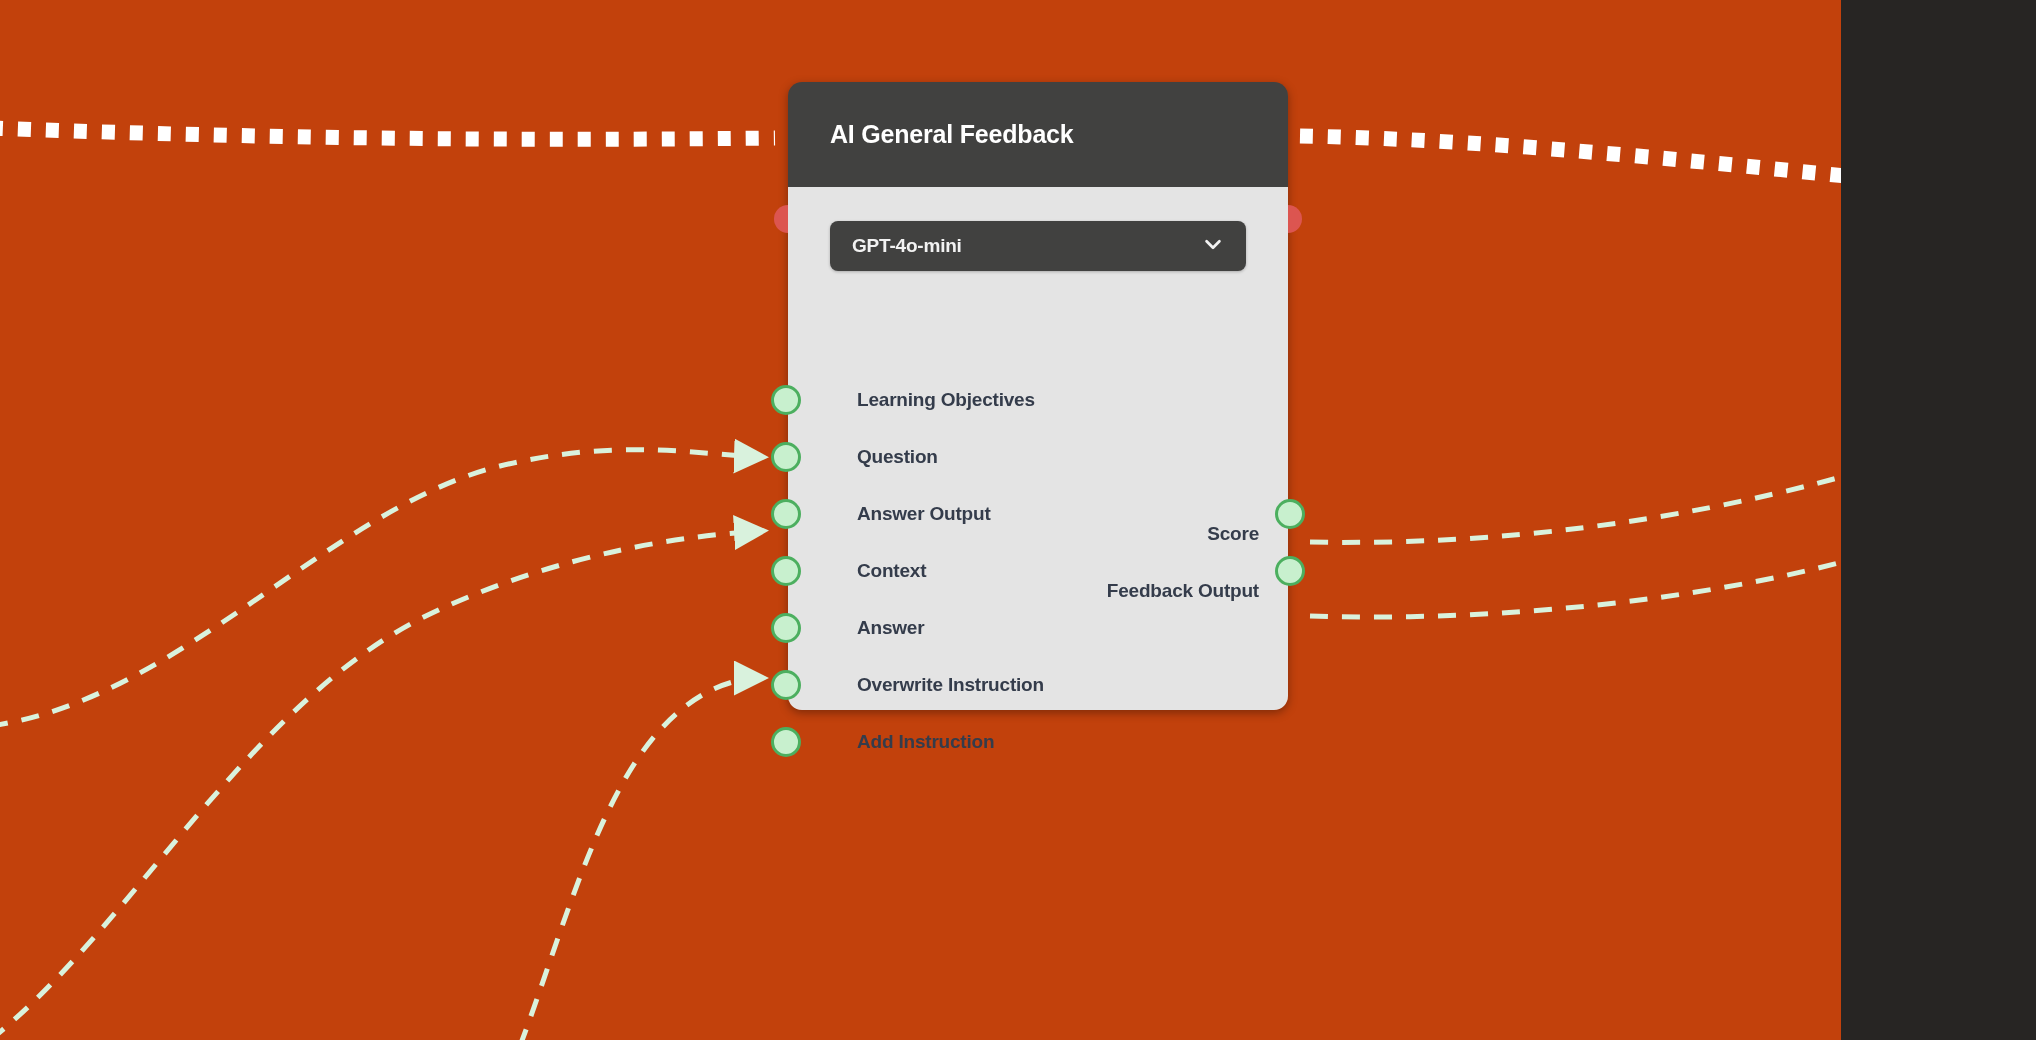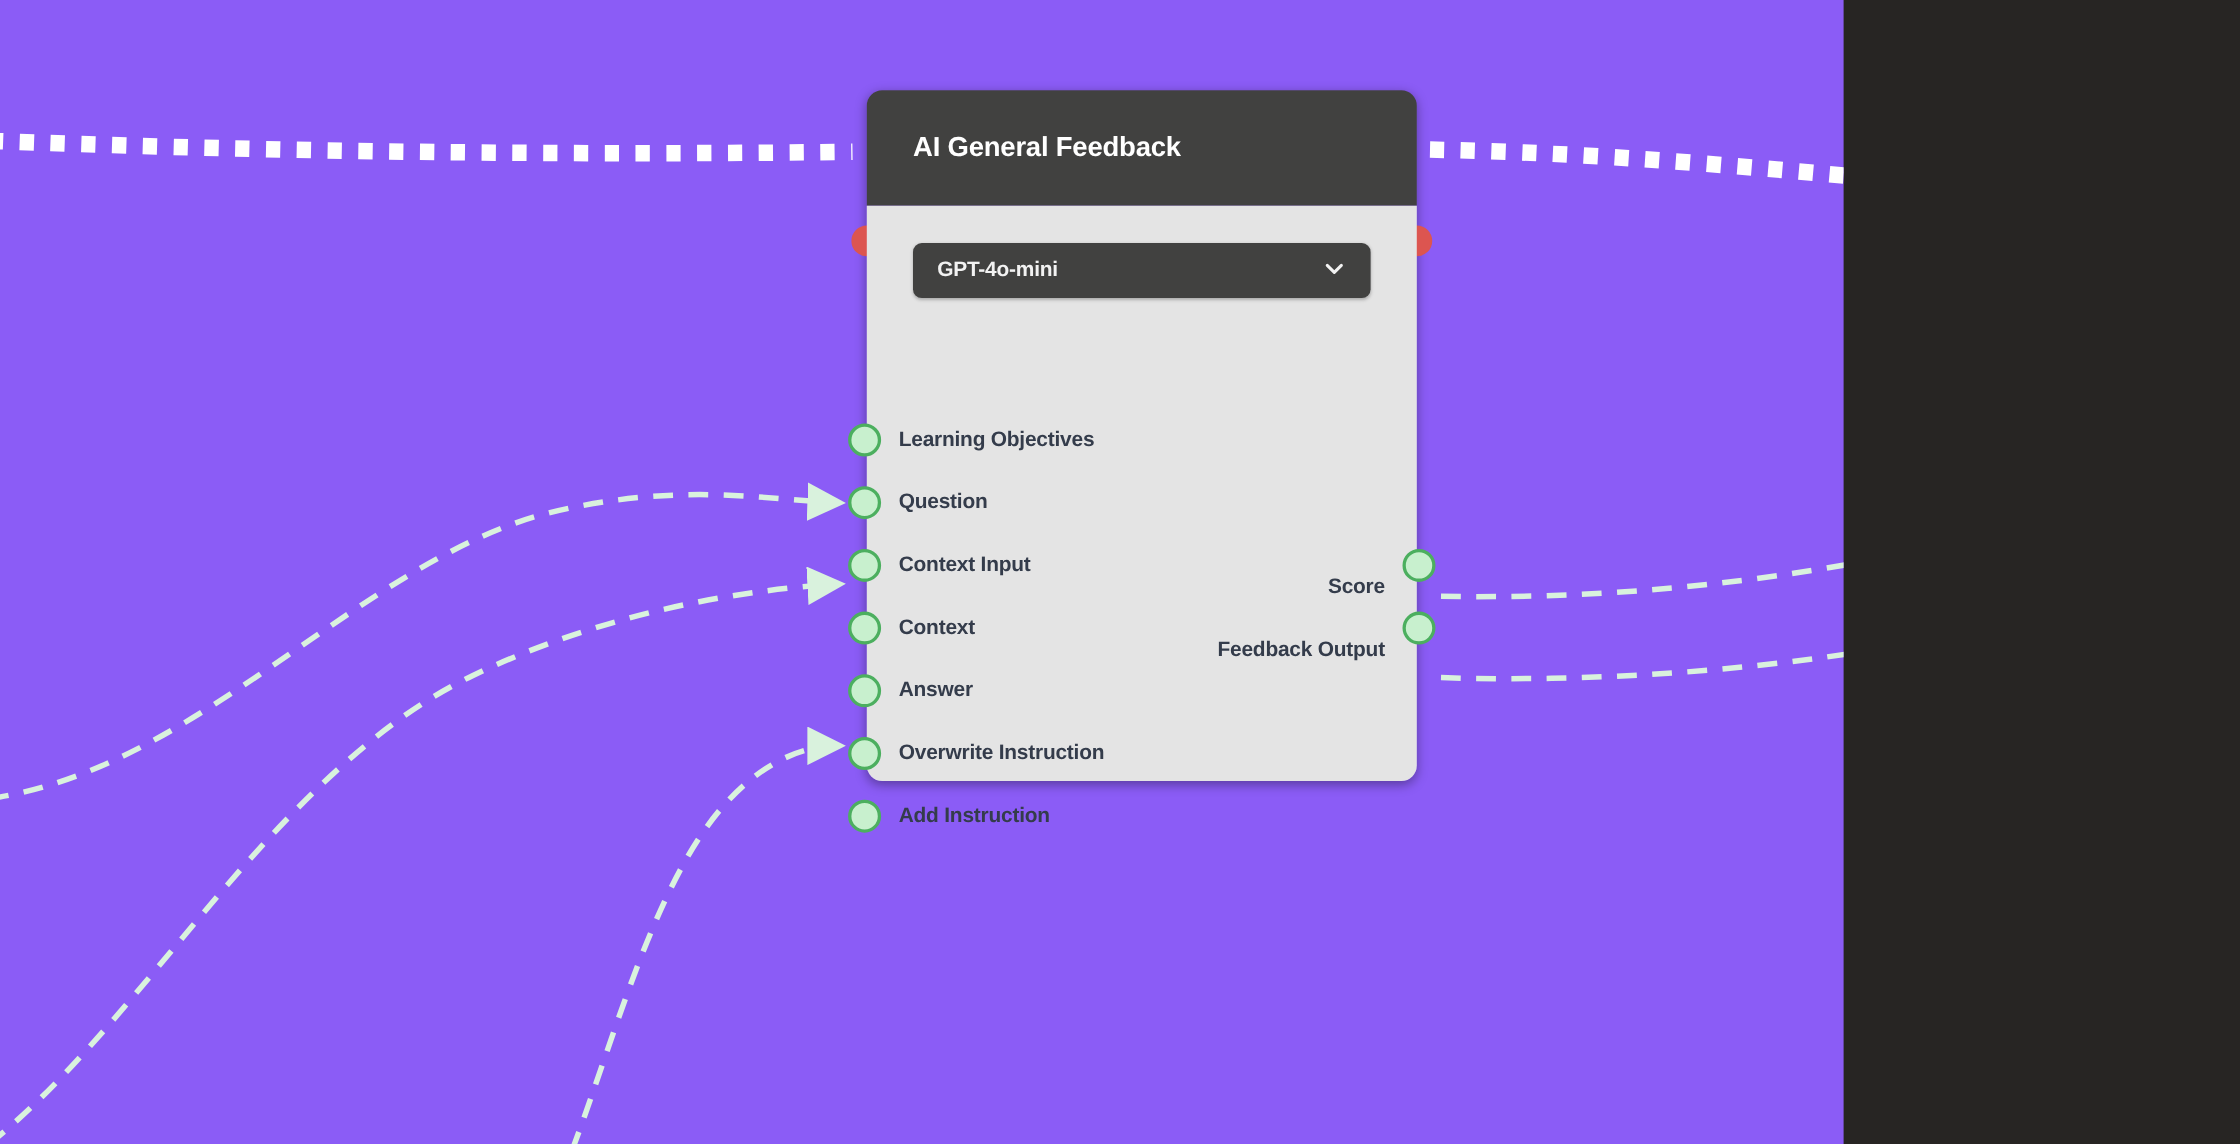--- a/index.html
+++ b/index.html
@@ -2,23 +2,23 @@
 <html><head>
 <meta charset="utf-8">
 <style>
   html, body {
     margin: 0;
     padding: 0;
     background: #272523;
   }
   #canvas {
     position: relative;
-    width: 1676px;
+    width: 1841px;
     height: 1040px;
-    background: #8b5cf6;
+    background: #c2410c;
     overflow: hidden;
     font-family: "Liberation Sans", sans-serif;
   }
   #edges {
     position: absolute;
     left: 0; top: 0;
     width: 2036px;
     height: 1040px;
     pointer-events: none;
   }
@@ -83,21 +83,21 @@
   }
   .chev { display:block; }
 
   
   .port-row {
     position: absolute;
     height: 34px;
     display: flex;
     align-items: center;
   }
-  .port-row.in  { left: -17px; }
+  .port-row.in  { left: -17px; gap: 40px; }
   .port-row.out { right: -17px; flex-direction: row-reverse; }
 
   .port {
     width: 30px;
     height: 30px;
     border-radius: 50%;
     background: #c8f0ce;
     border: 3px solid #4caf5f;
     box-sizing: border-box;
     flex: 0 0 auto;
@@ -177,21 +177,21 @@
       <div class="port-row in" style="top:196px">
         <span class="port"></span>
         <span class="port-label">Learning Objectives</span>
       </div>
       <div class="port-row in" style="top:253px">
         <span class="port"></span>
         <span class="port-label">Question</span>
       </div>
       <div class="port-row in" style="top:310px">
         <span class="port"></span>
-        <span class="port-label">Context Input</span>
+        <span class="port-label">Answer Output</span>
       </div>
       <div class="port-row in" style="top:367px">
         <span class="port"></span>
         <span class="port-label">Context</span>
       </div>
       <div class="port-row in" style="top:424px">
         <span class="port"></span>
         <span class="port-label">Answer</span>
       </div>
       <div class="port-row in" style="top:481px">

